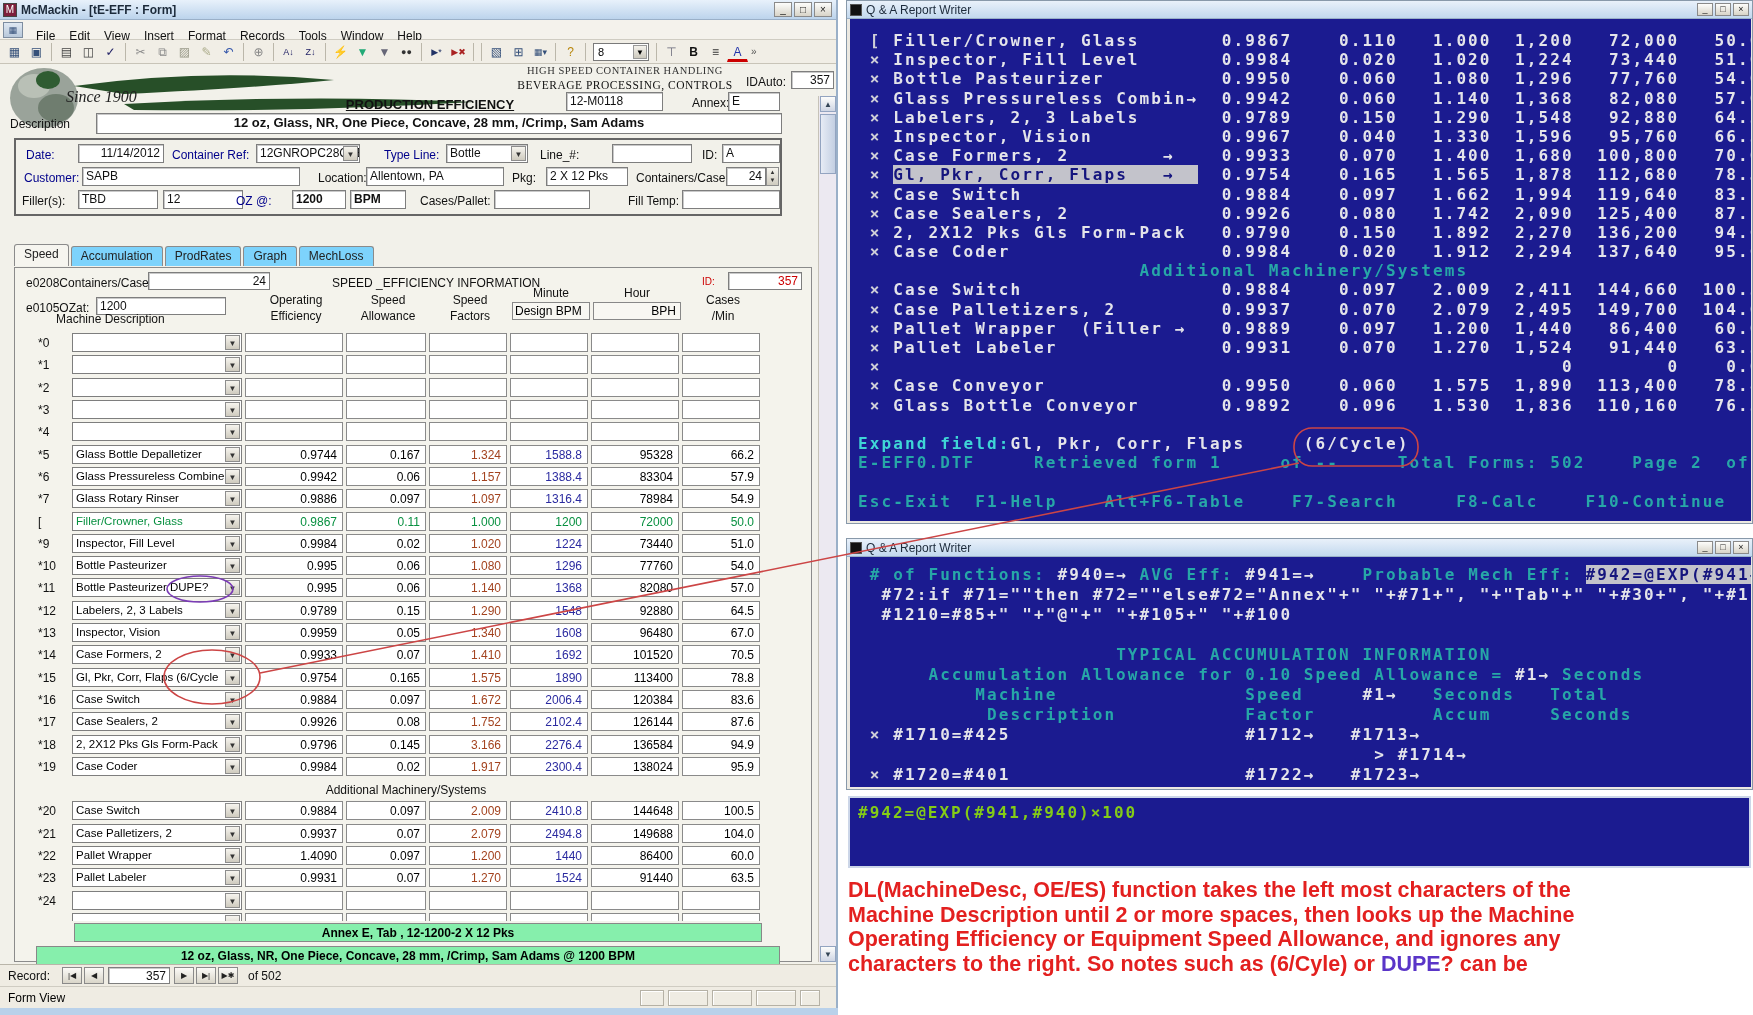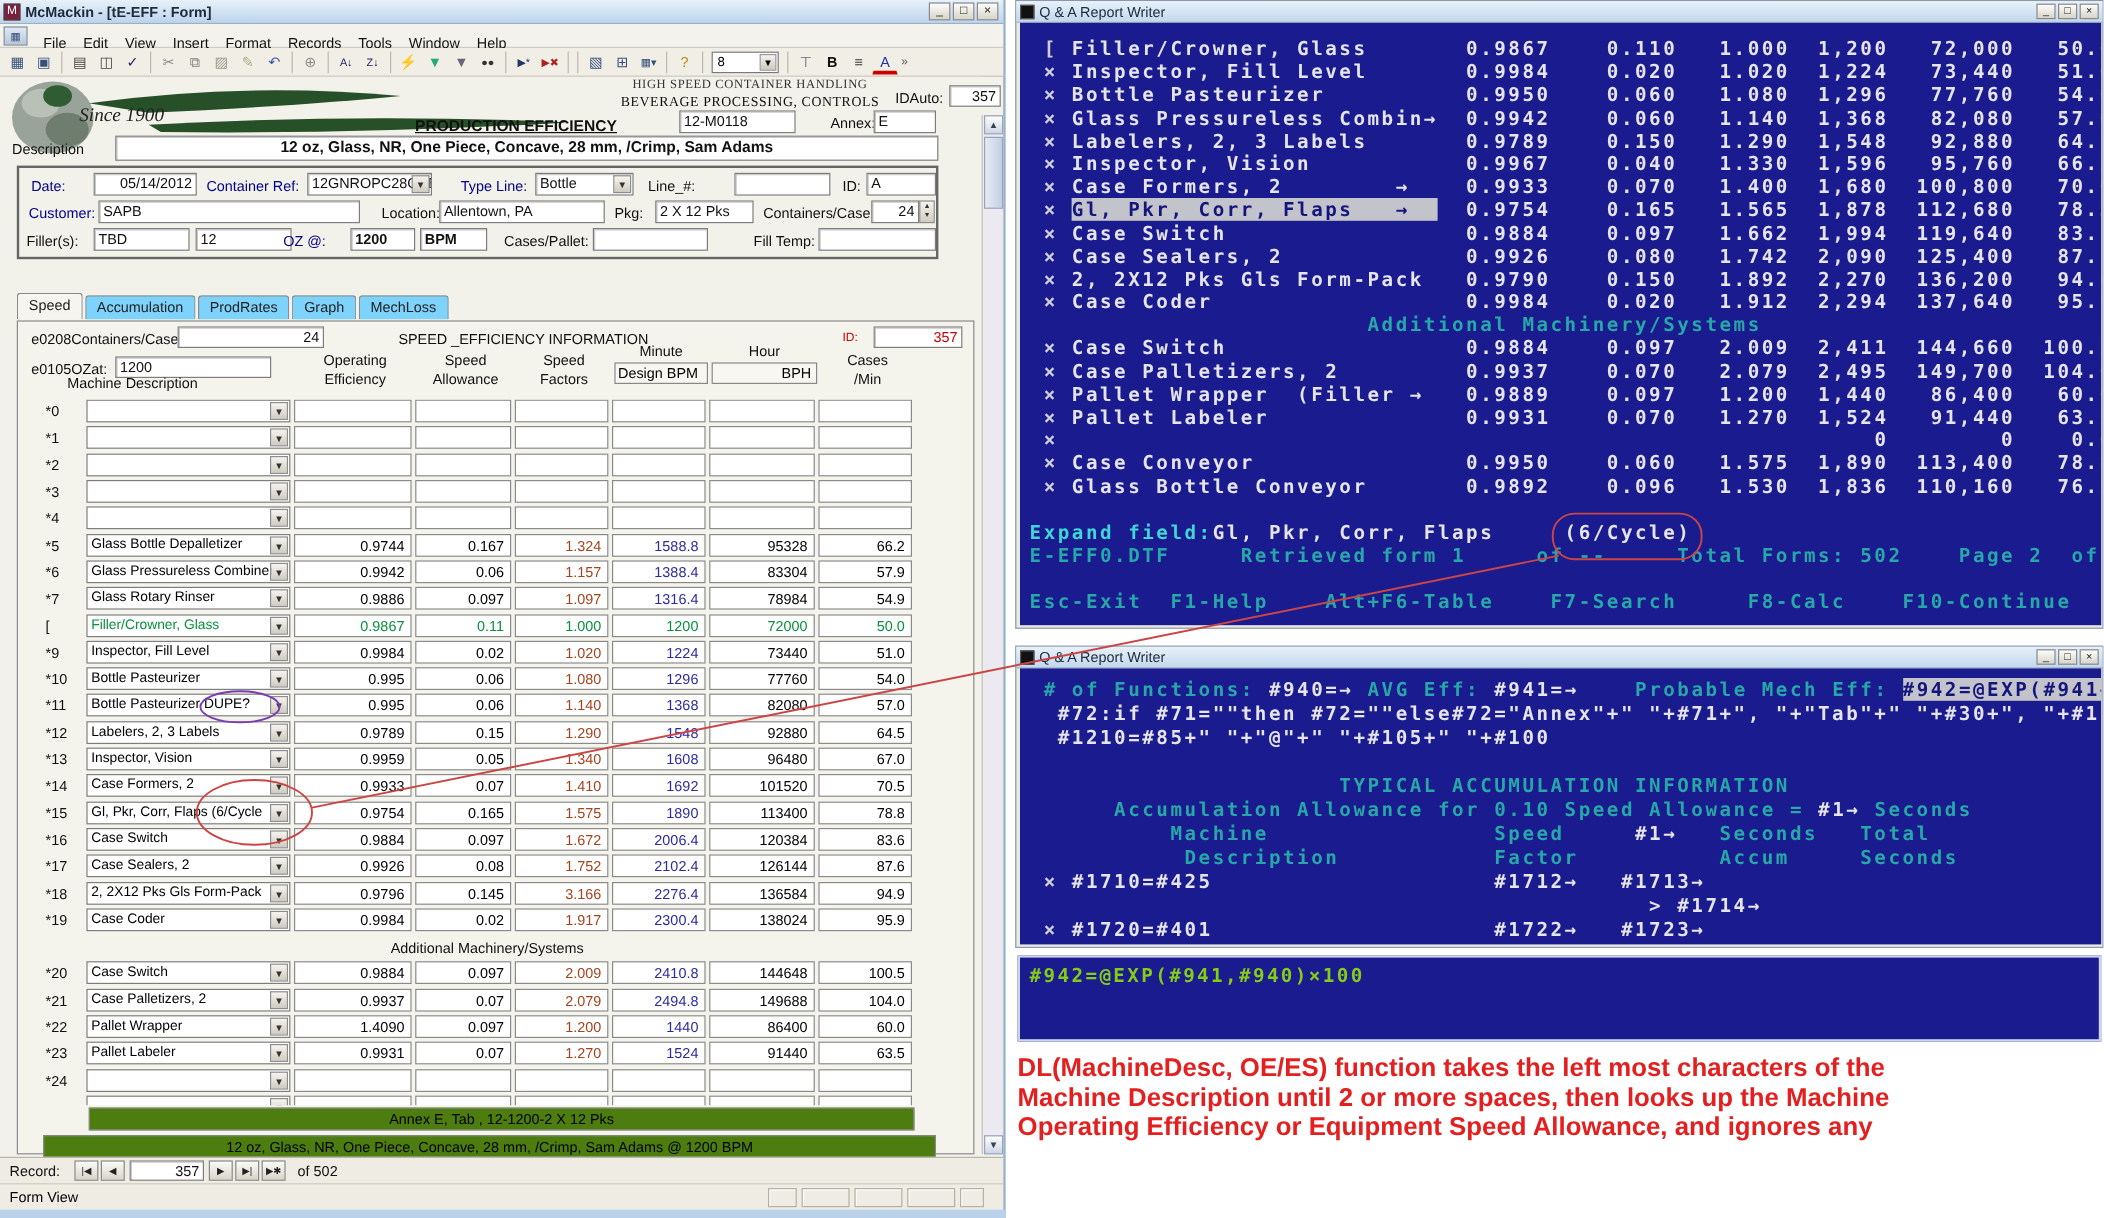--- a/index.html
+++ b/index.html
@@ -43,21 +43,21 @@
 
   
   #t-body { position:absolute; left:0; top:269px; width:812px; height:588px; overflow:hidden; }
   .t-row { height:22.32px; display:flex; align-items:flex-start; padding-left:38px; }
   .t-label { width:34px; font-size:12px; color:#111; padding-top:3px; }
   .t-combo { width:170px; height:19px; background:#fff; border:1px solid #7e7e7e; position:relative; font-size:11.5px; padding:2px 16px 0 3px; margin-right:3px; white-space:nowrap; overflow:hidden; }
   .t-cell { height:19px; background:#fff; border:1px solid #8a8a8a; font-size:12px; text-align:right; padding:2px 5px 0 2px; margin-right:3px; }
   .c-oe{width:98px;} .c-sa{width:80px;} .c-sf{width:78px;color:#a3431f;} .c-bpm{width:78px;color:#2b2ba0;} .c-bph{width:88px;} .c-cpm{width:78px;}
   .t-row.green .t-combo, .t-row.green .t-cell { color:#089040 !important; }
   .t-sep { height:22px; text-align:center; font-size:12px; color:#111; padding-top:4px; }
-  .t-footer { background:#4d7c0f; border:1px solid #888; text-align:center; font-size:12px; padding-top:2px; }
+  .t-footer { background:#86efac; border:1px solid #888; text-align:center; font-size:12px; padding-top:2px;font-weight:bold; }
 
   
   .v-scroll { position:absolute; left:818px; top:96px; width:18px; height:866px; background:#ece9f1; border-left:1px solid #c6c2b8; }
   .v-scroll .arr { position:absolute; left:1px; width:16px; height:16px; background:linear-gradient(#fdfdfb,#cfd6e4); border:1px solid #93a4c0; font-size:8px; text-align:center; line-height:15px; color:#345; }
   .v-scroll .thumb { position:absolute; left:1px; top:18px; width:16px; height:60px; background:linear-gradient(90deg,#e7ecf5,#c3cfe2); border:1px solid #93a4c0; }
 
   
   .rec-bar { position:absolute; left:0; top:964px; width:836px; height:22px; background:#efece3; border-top:1px solid #b9b5a9; }
   .rec-btn { position:absolute; top:2px; width:20px; height:17px; background:linear-gradient(#fbfaf7,#d9d5c9); border:1px solid #8a8a8a; font-size:8px; text-align:center; line-height:15px; color:#222; }
   .status-bar { position:absolute; left:0; top:986px; width:836px; height:22px; background:#efece3; border-top:1px solid #cfccc2; font-size:12px; }
@@ -171,21 +171,21 @@
     <span class="abs field" style="left:791px;top:7px;width:43px;height:18px;text-align:right;">357</span>
     <span class="abs lbl" style="left:320px;top:33px;width:220px;text-align:center;font-weight:bold;font-size:13px;text-decoration:underline;">PRODUCTION EFFICIENCY</span>
     <span class="abs field" style="left:566px;top:28px;width:97px;height:19px;">12-M0118</span>
     <span class="abs lbl" style="left:692px;top:32px;">Annex:</span>
     <span class="abs field" style="left:728px;top:28px;width:52px;height:19px;">E</span>
     <span class="abs lbl" style="left:10px;top:53px;">Description</span>
     <span class="abs field" style="left:96px;top:49px;width:686px;height:21px;text-align:center;font-weight:bold;font-size:13px;">12 oz, Glass, NR, One Piece, Concave, 28 mm, /Crimp, Sam Adams</span>
 
     <div class="abs" style="left:14px;top:74px;width:768px;height:78px;border:2px solid #666;"></div>
     <span class="abs lbl lbl-navy" style="left:26px;top:84px;">Date:</span>
-    <span class="abs field" style="left:78px;top:80px;width:86px;height:19px;text-align:right;">05/14/2012</span>
+    <span class="abs field" style="left:78px;top:80px;width:86px;height:19px;text-align:right;">11/14/2012</span>
     <span class="abs lbl lbl-navy" style="left:172px;top:84px;">Container Ref:</span>
     <span class="abs field" style="left:256px;top:80px;width:104px;height:19px;padding-right:16px;"><span>12GNROPC28CRBBC</span><span class="combo-arrow">▼</span></span>
     <span class="abs lbl lbl-navy" style="left:384px;top:84px;">Type Line:</span>
     <span class="abs field" style="left:446px;top:80px;width:82px;height:19px;padding-right:16px;"><span>Bottle</span><span class="combo-arrow">▼</span></span>
     <span class="abs lbl" style="left:540px;top:84px;">Line_#:</span>
     <span class="abs field" style="left:612px;top:80px;width:80px;height:19px;"></span>
     <span class="abs lbl" style="left:702px;top:84px;">ID:</span>
     <span class="abs field" style="left:722px;top:80px;width:58px;height:19px;">A</span>
     <span class="abs lbl lbl-navy" style="left:24px;top:107px;">Customer:</span>
     <span class="abs field" style="left:82px;top:103px;width:218px;height:19px;">SAPB</span>
@@ -555,20 +555,21 @@
   </div>
   <div class="dos" id="qa-mid-screen"><div class="dline"><span class="teal"> # of Functions: </span><span class="w">#940=→ </span><span class="teal">AVG Eff: </span><span class="w">#941=→</span><span class="w">    </span><span class="teal">Probable Mech Eff: </span><span class="hlx">#942=@EXP(#941→</span></div><div class="dline"><span class="w">  #72:if #71=""then #72=""else#72="Annex"+" "+#71+", "+"Tab"+" "+#30+", "+#11→</span></div><div class="dline"><span class="w">  #1210=#85+" "+"@"+" "+#105+" "+#100</span></div><div class="dline"><span class="w"> </span></div><div class="dline"><span class="w">                      </span><span class="teal">TYPICAL ACCUMULATION INFORMATION</span></div><div class="dline"><span class="teal">      Accumulation Allowance for 0.10 Speed Allowance = </span><span class="w">#1→</span><span class="teal"> Seconds</span></div><div class="dline"><span class="teal">          Machine                Speed     </span><span class="w">#1→</span><span class="teal">   Seconds   Total</span></div><div class="dline"><span class="teal">           Description           Factor          Accum     Seconds</span></div><div class="dline"><span class="dim"> × </span><span class="w">#1710=#425                    #1712→   #1713→</span></div><div class="dline"><span class="w">                                            &gt; #1714→</span></div><div class="dline"><span class="dim"> × </span><span class="w">#1720=#401                    #1722→   #1723→</span></div></div>
 </div>
 
 <div id="formula-box">#942=@EXP(#941,#940)×100</div>
 
 <div id="note-block">
     <div><span>DL(MachineDesc, OE/ES) function takes the left most characters of the</span></div>
     <div><span>Machine Description until 2 or more spaces, then looks up the Machine</span></div>
     <div><span>Operating Efficiency or Equipment Speed Allowance, and ignores any</span></div>
+    <div><span>characters to the right.  So notes such as (6/Cyle) or </span><span class="note-purple">DUPE</span><span>? can be</span></div>
   </div>
 
 <svg id="overlay">
   <line x1="1299" y1="463" x2="260" y2="673" stroke="#cc4545" stroke-width="1.6"></line>
   <rect x="1294" y="428" width="124" height="38" rx="18" fill="none" stroke="#cc4545" stroke-width="1.6"></rect>
   <ellipse cx="212" cy="677" rx="48" ry="27" fill="none" stroke="#cc4545" stroke-width="1.6"></ellipse>
   <ellipse cx="200" cy="589" rx="33" ry="13" fill="none" stroke="#7a3bb5" stroke-width="1.6"></ellipse>
 </svg>
 
 </body></html>

